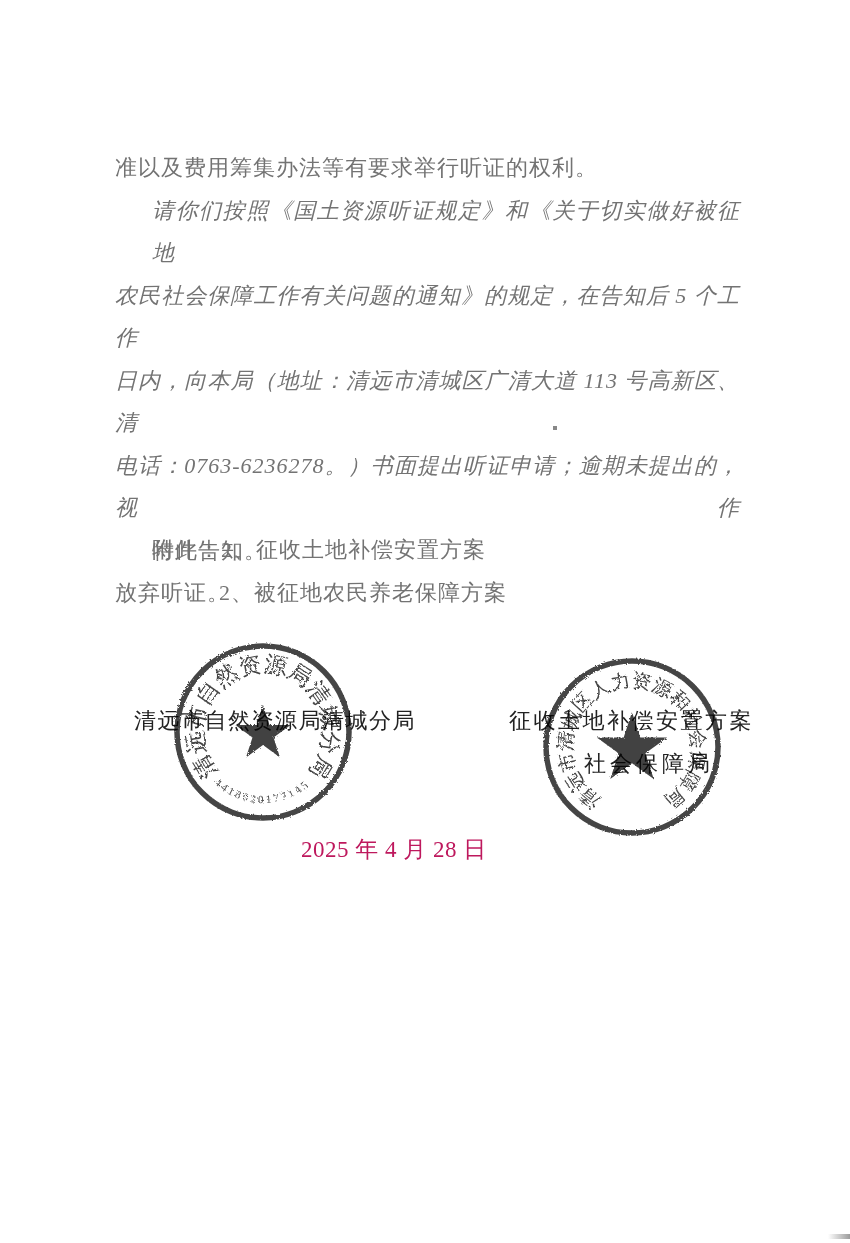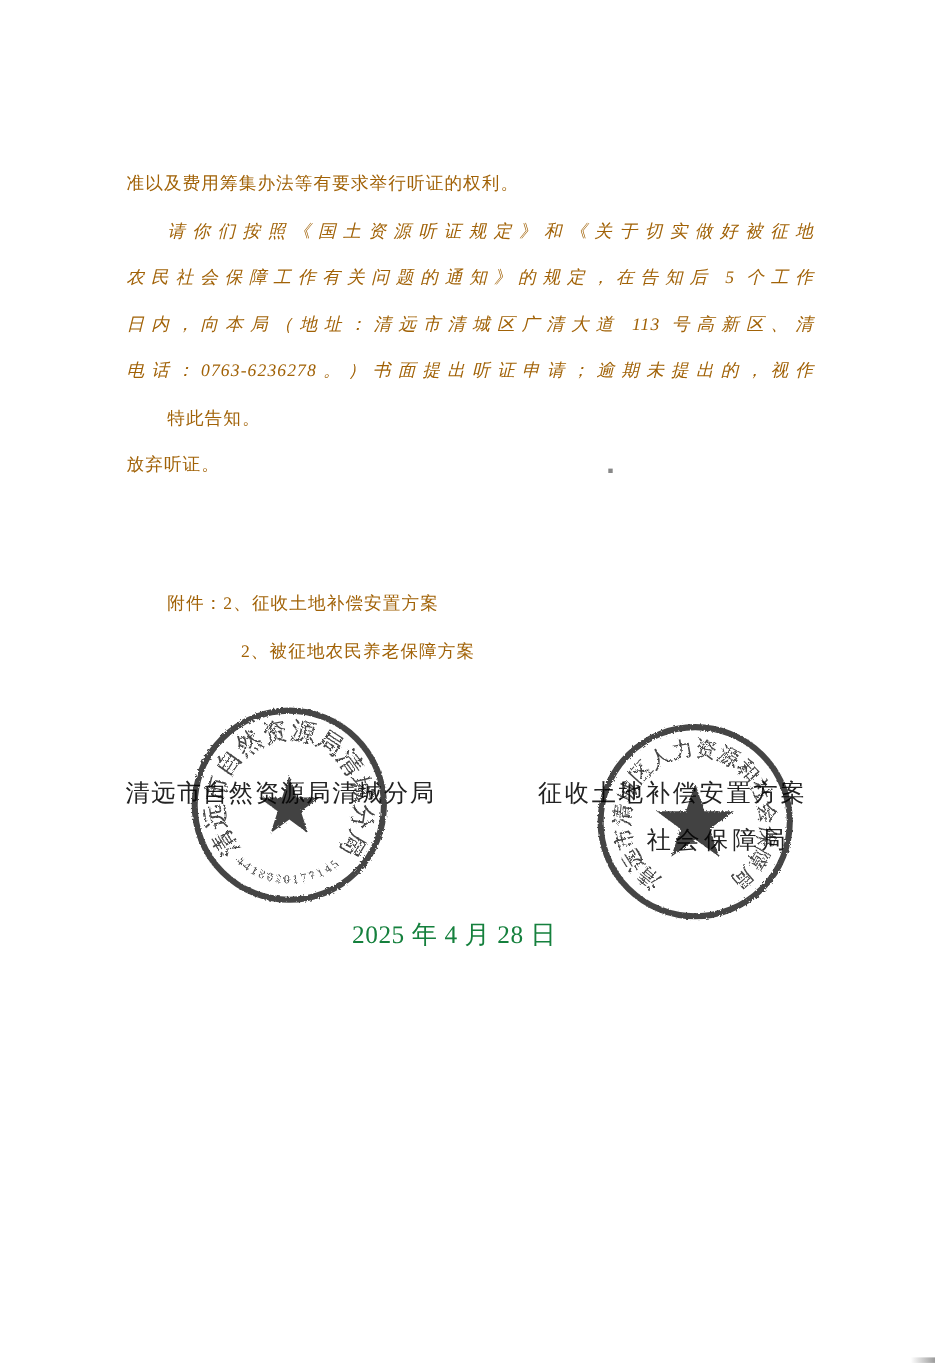--- a/index.html
+++ b/index.html
@@ -11,57 +11,58 @@
     font-family: "Liberation Serif", "DejaVu Serif", serif;
     color: #1b1b1b;
   }
   
   .body-text {
     position: absolute;
     left: 115px; top: 147px;
     width: 625px;
   }
   .bline {
-    font-size: 16px;
+    font-size: 22px;
     line-height: 42.5px;
     letter-spacing: 1px;
-    color: #a16207;
+    color: #737373;
   }
   .indent { padding-left: 37px; }
   .just { text-align: justify; text-align-last: justify; font-style: italic; }
   
   .attachments {
     position: absolute;
     left: 115px; top: 529px;
     width: 560px;
   }
   .att1 { padding-left: 37px; }
   .att2 { padding-left: 104px; }
   
   .sig-name {
     position: absolute;
     font-size: 22px;
     white-space: nowrap;
     color: #222222;
+    margin-left: 20px;
   }
   .left-name  { left: 114px; top: 706px; letter-spacing: 1.5px; }
   .right-name1 { left: 489px; top: 706px; letter-spacing: 2.5px; }
-  .right-name2 { left: 588px; top: 749px; letter-spacing: 4px; }
+  .right-name2 { left: 564px; top: 749px; letter-spacing: 4px; }
   
   .seal { position: absolute; mix-blend-mode: multiply; }
   .seal-left  { left: 172px; top: 641px; width: 182px; height: 182px; }
   .seal-right { left: 542px; top: 657px; width: 180px; height: 180px; }
   
   .date-line {
     position: absolute;
-    left: 320px; top: 834px;
+    left: 301px; top: 834px;
     font-size: 23px;
     letter-spacing: 0.5px;
     white-space: nowrap;
-    color: #15803d;
+    color: #be185d;
   }
   
   .ink-speck {
     position: absolute;
     left: 553px; top: 426px;
     width: 4px; height: 4px;
     background: #6a6a6a;
     opacity: 0.8;
   }
   .scan-smudge {

